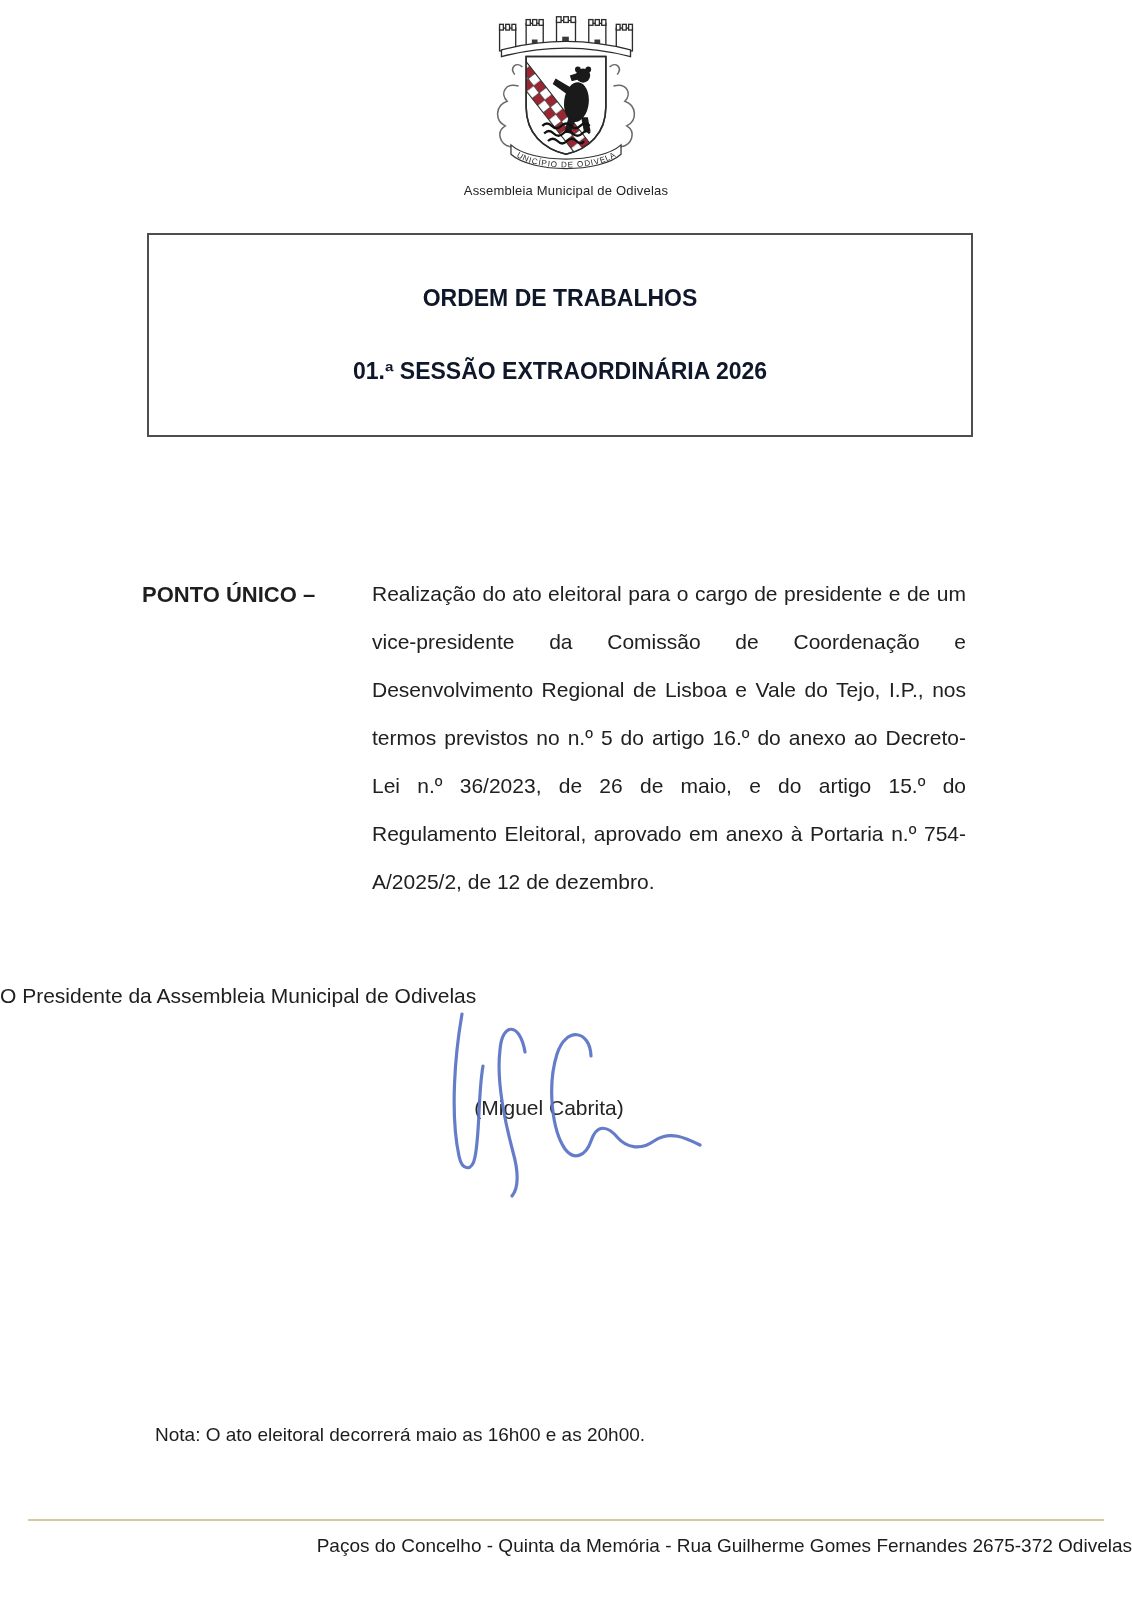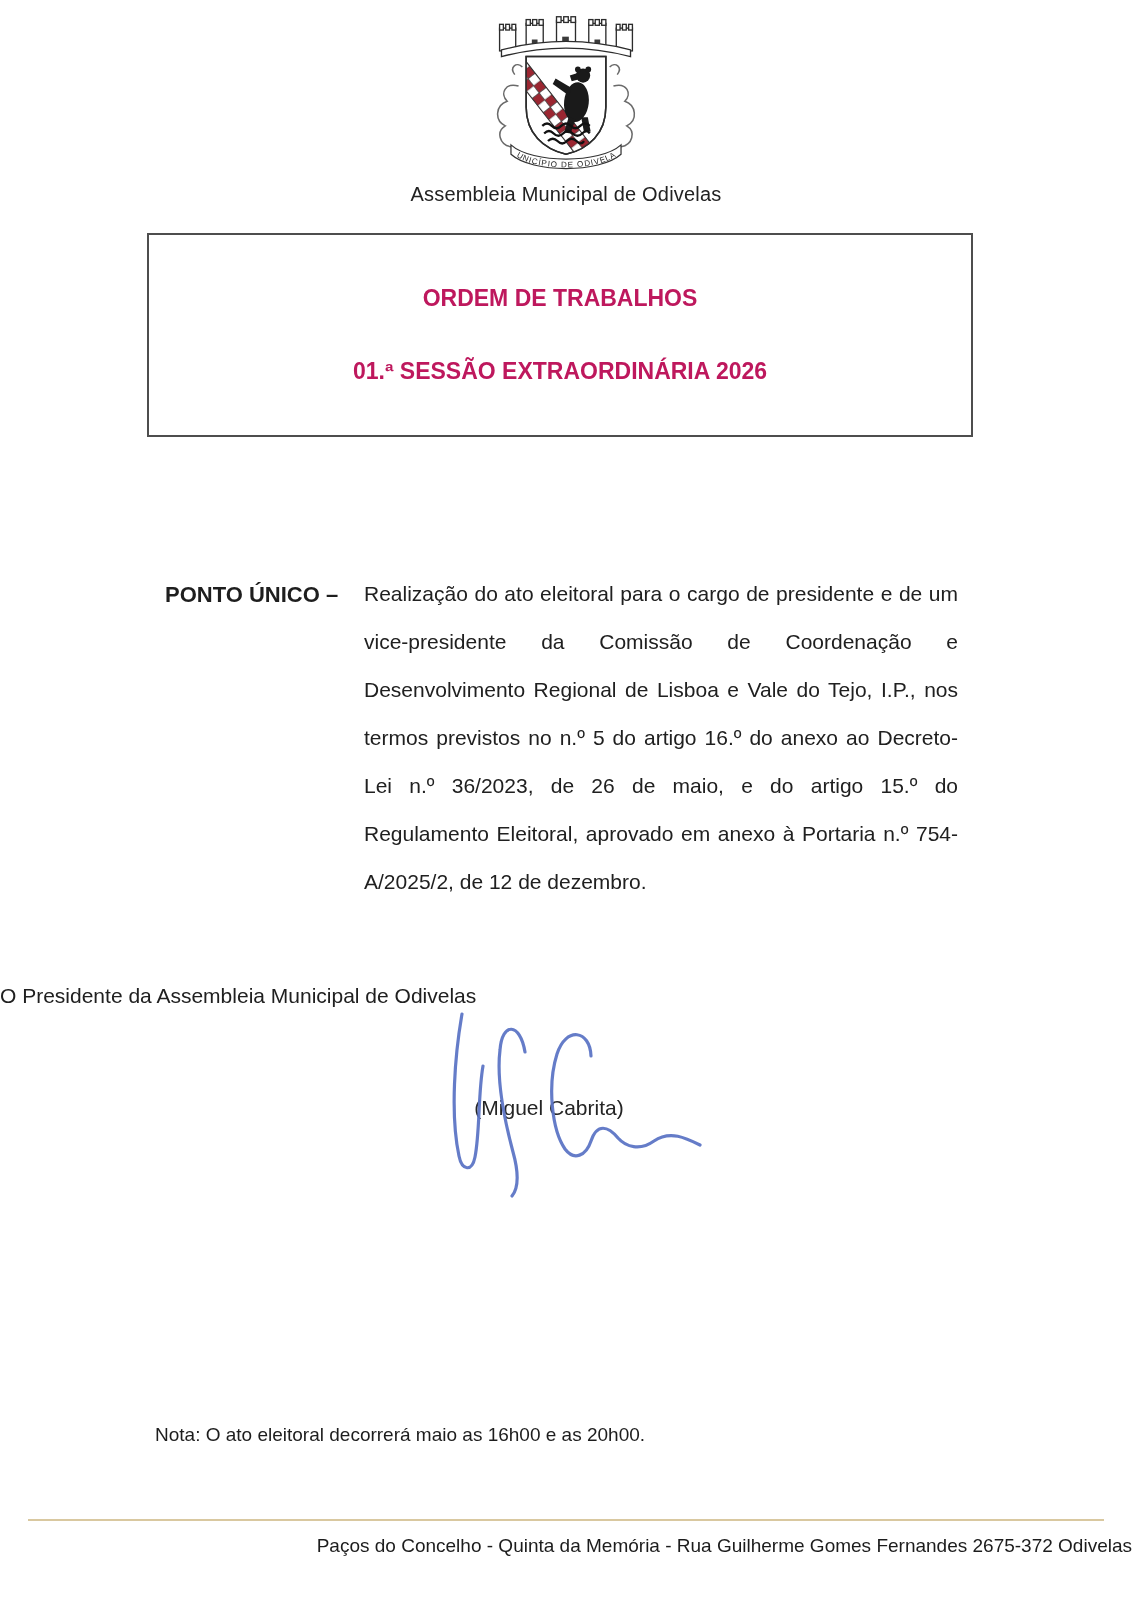--- a/index.html
+++ b/index.html
@@ -6,36 +6,36 @@
   body {
     width:1132px; height:1600px; position:relative;
     background:#ffffff; color:#1e1e1e;
     font-family:"Liberation Sans", sans-serif;
     overflow:hidden;
   }
   .abs { position:absolute; }
 
   
   .logo-block { left:0; right:0; top:12px; display:flex; flex-direction:column; align-items:center; }
-  .logo-caption { margin-top:4px; font-size:20px; color:#222; letter-spacing:0.2px; }
+  .logo-caption { margin-top:4px; font-size:13px; color:#222; letter-spacing:0.2px; }
 
   
   .header-box {
     left:147px; top:233px; width:822px; height:192px;
     border:2px solid #4e4e4e; background:#fff;
     display:flex; flex-direction:column; justify-content:space-evenly;
     text-align:center; padding:4px 0;
   }
-  .header-box .line { font-size:23px; color:#be185d; }
+  .header-box .line { font-size:23px; color:#0f172a; }
   .header-box .bold { font-weight:bold; }
 
   
-  .agenda-label { left:165px; top:582px; font-size:22px; font-weight:bold; white-space:nowrap; }
+  .agenda-label { left:142px; top:582px; font-size:22px; font-weight:bold; white-space:nowrap; }
   .agenda-text {
-    left:364px; top:570px; width:594px;
+    left:372px; top:570px; width:594px;
     font-size:21px; line-height:48px; text-align:justify; color:#202020;
   }
 
   
   .sig-title { left:0; right:0; top:984px; font-size:21px; color:#202020; }
   .sig-name  { left:0; right:34px; top:1096px; text-align:center; font-size:21px; color:#242424; }
   .sig-svg   { left:428px; top:1010px; }
 
   
   .note-line { left:155px; top:1424px; font-size:19px; color:#1d1d1d; }

